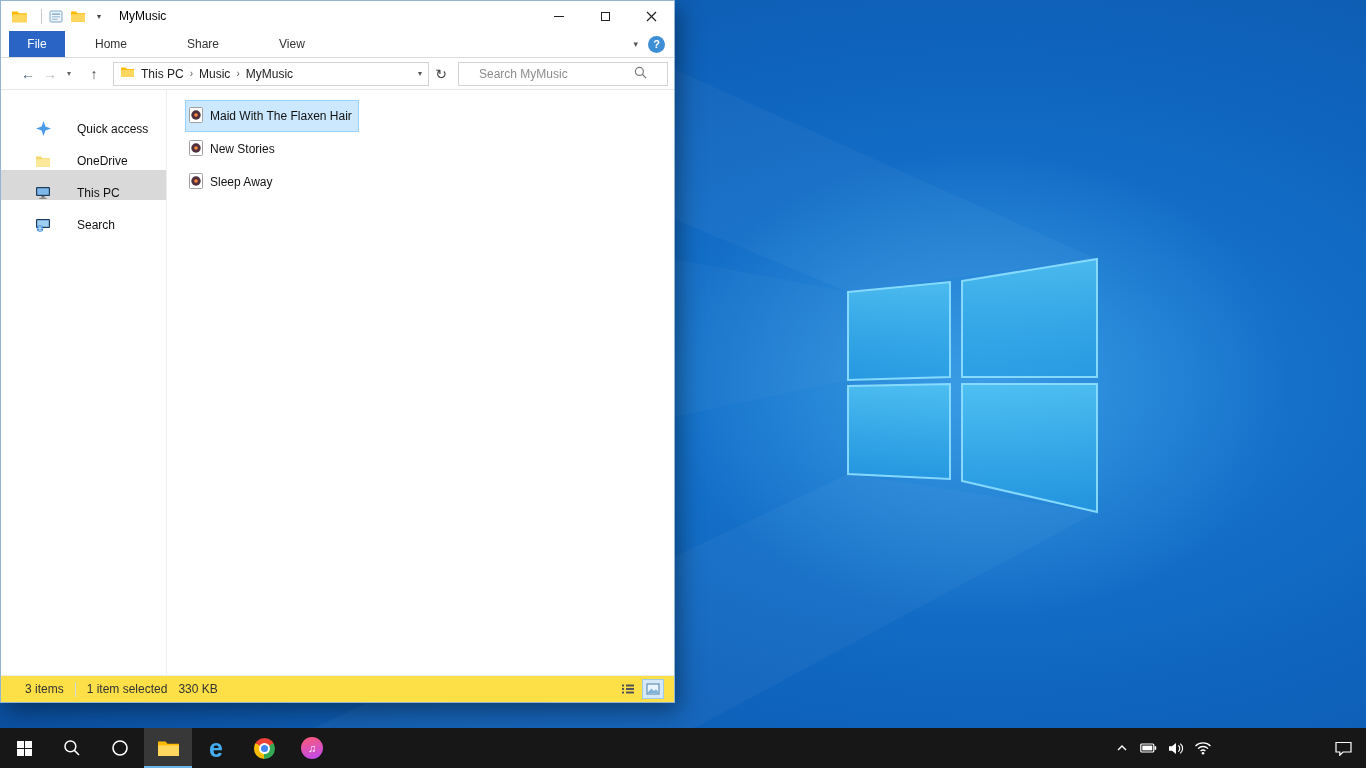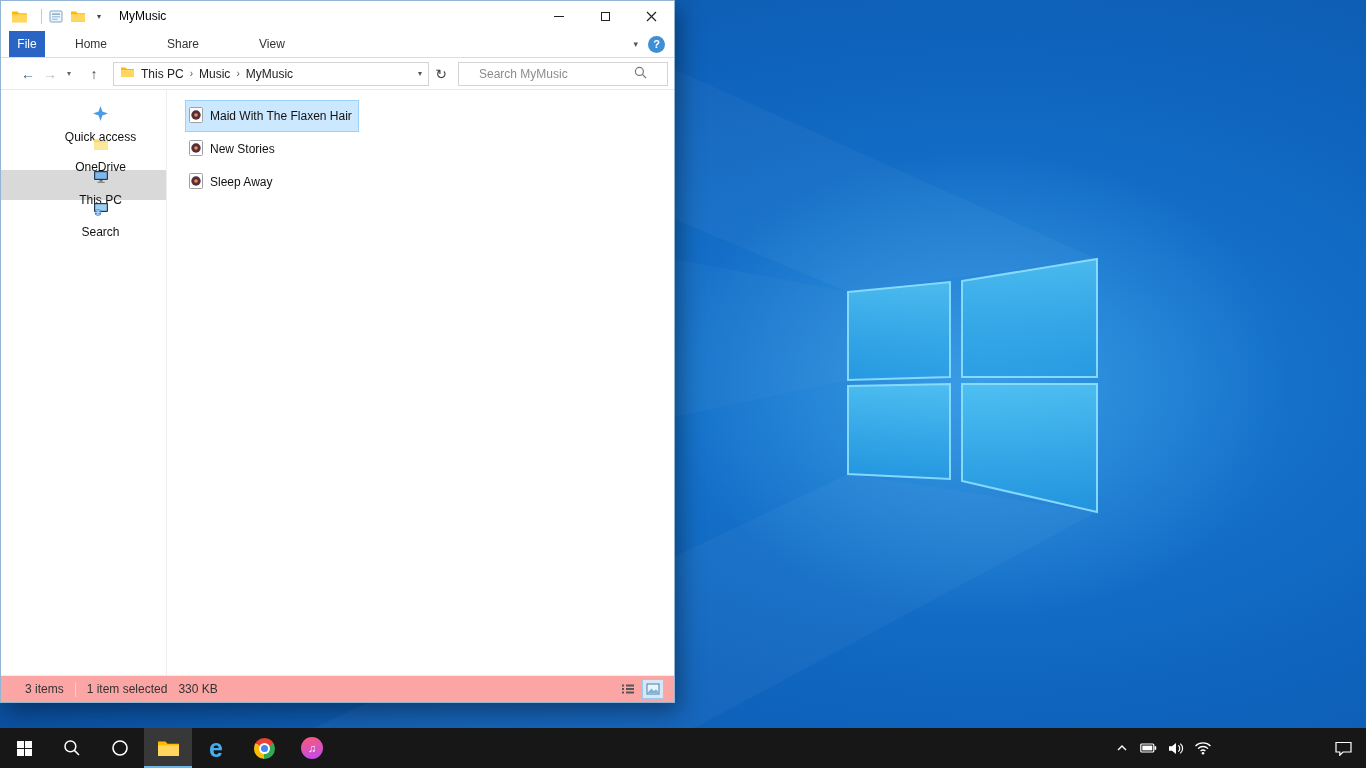--- a/index.html
+++ b/index.html
@@ -24,21 +24,21 @@
   .qat-chevron { font-size: 8px; color: #444; margin: 0 4px; }
   .win-title { margin-left: 14px; color: #000; }
   .win-controls { margin-left: auto; display: flex; height: 100%; }
   .win-btn { width: 46px; display: flex; align-items: center; justify-content: center; }
   .glyph-min { width: 10px; height: 1px; background: #222; display: block; }
   .glyph-max { width: 9px; height: 9px; border: 1px solid #222; display: block; }
 
   
   .ribbon-row { height: 27px; flex: 0 0 27px; display: flex; align-items: stretch; border-bottom: 1px solid #dcdcdc; background: #fff; }
   .tab { display: flex; align-items: center; padding: 0 30px; color: #333; }
-  .file-tab { background: #2a65c5; color: #fff; width: 36px; justify-content: center; margin-left: 8px; padding: 0; }
+  .file-tab { background: #2a65c5; color: #fff; width: 56px; justify-content: center; margin-left: 8px; padding: 0; }
   .ribbon-right { margin-left: auto; display: flex; align-items: center; gap: 10px; padding-right: 9px; }
   .collapse-chevron { font-size: 9px; color: #555; }
   .help-circle { width: 17px; height: 17px; border-radius: 50%; background: #3f8fd6; color: #fff;
     display: flex; align-items: center; justify-content: center; font-size: 11px; font-weight: bold; }
 
   
   .address-row { height: 32px; flex: 0 0 32px; display: flex; align-items: center; border-bottom: 1px solid #e8e8e8;
     padding: 0 14px 0 16px; background: #fff; }
   .nav-arrow { width: 22px; text-align: center; font-size: 14px; color: #3d5a73; flex: 0 0 auto; }
   .nav-arrow.disabled { color: #b9b9b9; }
@@ -51,31 +51,31 @@
   .addr-chevron { margin-left: auto; font-size: 8px; color: #555; }
   .refresh-btn { width: 24px; text-align: center; font-size: 14px; color: #444; flex: 0 0 auto; }
   .search-box { height: 24px; border: 1px solid #d4d4d4; flex: 1; display: flex; align-items: center;
     padding: 0 20px; margin-left: 5px; background: #fff; }
   .search-box input { border: none; outline: none; flex: 1; min-width: 0; font: inherit; color: #333; background: transparent; }
   .search-box input::placeholder { color: #8c8c8c; }
 
   
   .win-body { flex: 1; display: flex; overflow: hidden; background: #fff; }
   .nav-pane { width: 166px; flex: 0 0 166px; border-right: 1px solid #eeeeee; padding-top: 16px; }
-  .nav-item { height: 30px; display: flex; align-items: center; gap: 9px; padding-left: 34px; margin-bottom: 2px; flex-direction: column; }
+  .nav-item { height: 30px; display: flex; align-items: flex-end; gap: 26px; padding-left: 34px; margin-bottom: 2px; }
   .nav-item.selected { background: #d9d9d9; }
   .nav-icon { width: 16px; display: flex; justify-content: center; }
   .file-area { flex: 1; padding: 10px 0 0 18px; }
   .file-item { display: flex; width: max-content; align-items: center; gap: 6px; height: 32px;
     padding: 0 6px 0 2px; border: 1px solid transparent; margin-bottom: 1px; }
   .file-item.selected { background: #cce8ff; border-color: #99d1ff; }
 
   
   .status-bar { height: 27px; flex: 0 0 27px; border-top: 1px solid #ececec; display: flex; align-items: center;
-    padding: 0 10px 0 24px; gap: 11px; color: #333; background: #fca5a5; }
+    padding: 0 10px 0 24px; gap: 11px; color: #333; background: #fde047; }
   .status-sep { width: 1px; height: 15px; background: #d9d9d9; }
   .view-toggles { margin-left: auto; display: flex; gap: 3px; }
   .view-btn { width: 22px; height: 20px; display: flex; align-items: center; justify-content: center;
     border: 1px solid transparent; }
   .view-btn.active { background: #d5e8f8; border-color: #9ec9ea; }
 
   
   .taskbar { position: absolute; left: 0; bottom: 0; width: 1366px; height: 40px; background: #171717;
     display: flex; align-items: stretch; z-index: 20; }
   .tb-btn { width: 48px; display: flex; align-items: center; justify-content: center; }

